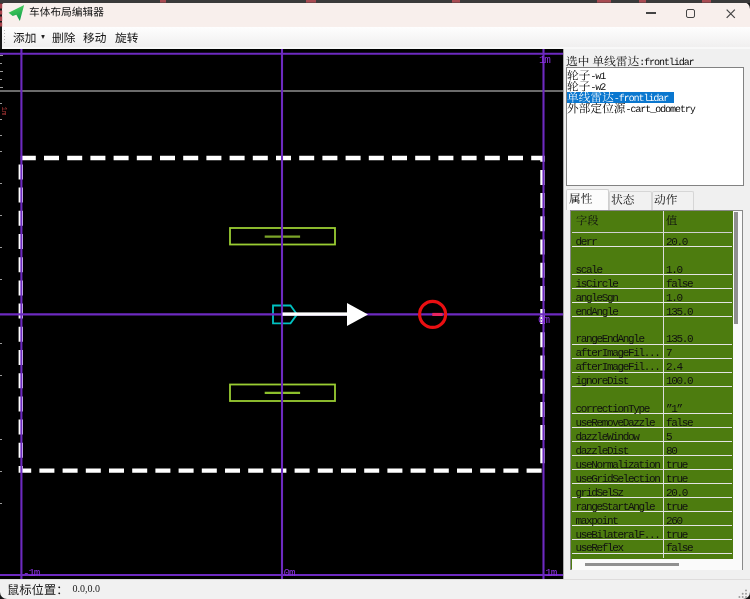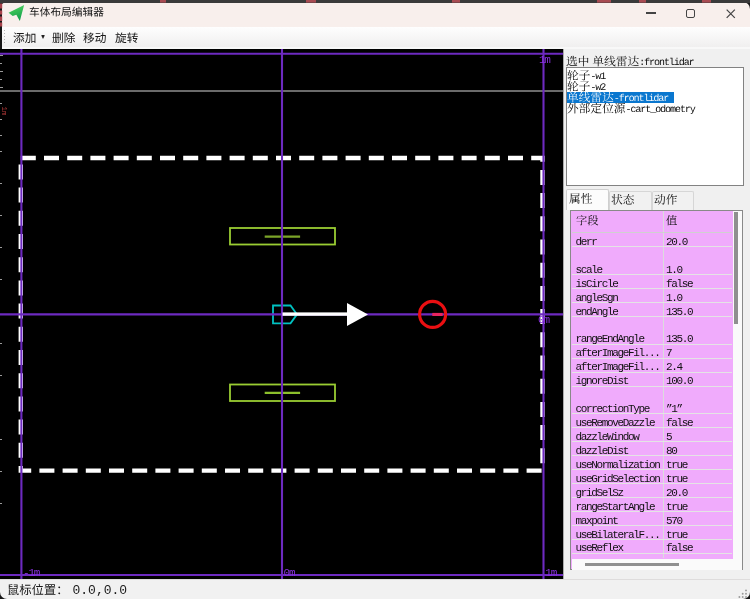--- a/index.html
+++ b/index.html
@@ -6,21 +6,21 @@
 .abs{position:absolute}
 #win{position:absolute;left:0;top:0;width:750px;height:599px}
 #titlebar{position:absolute;left:0;top:2px;width:750px;height:24.5px;background:#f8efec;border-radius:7px 7px 0 0}
 #menubar{position:absolute;left:0;top:26.5px;width:750px;height:20px;background:linear-gradient(#fefefe,#f0efef)}
 #strip{position:absolute;left:0;top:46.5px;width:750px;height:2px;background:#f8f8f8}
 #canvas{position:absolute;left:0;top:48.5px;width:562.5px;height:530.5px;background:#000;overflow:hidden}
 #rpanel{position:absolute;left:562.5px;top:48.5px;width:187.5px;height:530.5px;background:#f0f0f0;border-left:1px solid #ababab}
 #statusbar{position:absolute;left:0;top:579px;width:750px;height:20px;background:#f1f1f1;border-top:1px solid #dedcdc;border-radius:0 0 7px 7px}
 .winbtn{position:absolute;top:0;height:24px}
 #listbox{position:absolute;left:2.1px;top:18.5px;width:178.6px;height:118.5px;background:#fff;border:1px solid #828282}
-#tabpane{position:absolute;left:6.5px;top:161.2px;width:172.5px;height:360.8px;background:#f0abfc;border:1px solid #898989}
+#tabpane{position:absolute;left:6.5px;top:161.2px;width:172.5px;height:360.8px;background:#4d7c0f;border:1px solid #898989}
 .trow{position:absolute;left:1px;width:160px;height:13.93px;border-bottom:1px solid #e4e4e4;font-family:"Liberation Mono",monospace;font-size:11px;letter-spacing:-1.35px;color:#111;white-space:pre}
 .tkey{position:absolute;left:3.4px;top:2.7px}
 .tval{position:absolute;left:93.9px;top:2.7px}
 </style></head><body>
 <div id="win">
 
 <div class="abs" style="left:0;top:0;width:750px;height:2.5px;background:#3a3a3a;z-index:50"></div>
 <svg class="abs" style="left:0;top:0;z-index:51" width="750" height="3" viewBox="0 0 750 3">
       <g fill="#a84b52">
         <rect x="306" y="0" width="10" height="2.6"></rect>
@@ -181,35 +181,35 @@
 <div class="trow" style="top:147.97px"><span class="tkey">afterImageFil...</span><span class="tval">2.4</span></div>
 <div class="trow" style="top:161.90px"><span class="tkey">ignoreDist</span><span class="tval">100.0</span></div>
 <div class="trow" style="top:189.76px"><span class="tkey">correctionType</span><span class="tval">”1”</span></div>
 <div class="trow" style="top:203.69px"><span class="tkey">useRemoveDazzle</span><span class="tval">false</span></div>
 <div class="trow" style="top:217.62px"><span class="tkey">dazzleWindow</span><span class="tval">5</span></div>
 <div class="trow" style="top:231.55px"><span class="tkey">dazzleDist</span><span class="tval">80</span></div>
 <div class="trow" style="top:245.48px"><span class="tkey">useNormalization</span><span class="tval">true</span></div>
 <div class="trow" style="top:259.41px"><span class="tkey">useGridSelection</span><span class="tval">true</span></div>
 <div class="trow" style="top:273.34px"><span class="tkey">gridSelSz</span><span class="tval">20.0</span></div>
 <div class="trow" style="top:287.27px"><span class="tkey">rangeStartAngle</span><span class="tval">true</span></div>
-<div class="trow" style="top:301.20px"><span class="tkey">maxpoint</span><span class="tval">570</span></div>
+<div class="trow" style="top:301.20px"><span class="tkey">maxpoint</span><span class="tval">260</span></div>
 <div class="trow" style="top:315.13px"><span class="tkey">useBilateralF...</span><span class="tval">true</span></div>
 <div class="trow" style="top:329.06px"><span class="tkey">useReflex</span><span class="tval">false</span></div>
 <div class="trow" style="top:342.99px;height:3.8px;overflow:hidden;border-bottom:none"><span class="tkey">useDynamicRef...</span><span class="tval">true</span></div>
 <div class="abs" style="left:161.5px;top:0;width:9px;height:359px;background:#fafafa"></div>
 <div class="abs" style="left:163px;top:1px;width:3.6px;height:112px;background:#8f8f8f"></div>
 <div class="abs" style="left:1px;top:348.5px;width:160.5px;height:10.5px;background:#fafafa"></div>
 <div class="abs" style="left:14px;top:352.3px;width:94px;height:3px;background:#8f8f8f"></div>
 </div>
 </div>
 <div id="statusbar">
 <svg width="66.2" height="16" viewBox="0 0 66.2 16" style="position:absolute;left:6.5px;top:2.2px">
         <path d="M9.1 7.2C9.2 11.1 9.5 13.1 10.8 13.1C11.4 13.1 11.7 12.8 11.9 11.6C11.6 11.5 11.4 11.3 11.2 11.2C11.2 12 11.1 12.2 10.9 12.2C10.3 12.2 10 10.7 10 7.2ZM3.3 8.1C3.8 8.4 4.4 8.9 4.7 9.1L5.2 8.6C4.9 8.3 4.3 7.9 3.8 7.6ZM3.2 10C3.7 10.3 4.3 10.8 4.6 11L5.1 10.5C4.8 10.2 4.1 9.8 3.7 9.5ZM6.9 8.2C7.4 8.5 8 8.9 8.3 9.2L8.8 8.6C8.5 8.3 7.8 7.9 7.3 7.6ZM6.8 10.1C7.3 10.4 8 10.9 8.3 11.2L8.8 10.6C8.5 10.3 7.8 9.9 7.3 9.6ZM6.9 4.3L6.9 5L9.7 5L9.7 6.1L2.7 6.1L2.7 5L5.5 5L5.5 4.2L2.7 4.2L2.7 3.2C3.7 3.1 4.8 2.9 5.6 2.6L5.1 1.9C4.3 2.2 2.9 2.4 1.8 2.6L1.8 6.8L10.6 6.8L10.6 2.5L6.7 2.5L6.7 3.2L9.7 3.2L9.7 4.3ZM1.8 13.1C2 12.9 2.4 12.8 4.9 12.3C4.9 12.1 4.9 11.7 4.9 11.5L2.8 11.9L2.8 7.3L1.9 7.3L1.9 11.5C1.9 12 1.6 12.2 1.4 12.3C1.6 12.5 1.7 12.8 1.8 13.1ZM5.5 13C5.7 12.9 6.1 12.8 8.8 12.2C8.8 12 8.8 11.6 8.8 11.4L6.4 11.9L6.4 7.3L5.6 7.3L5.6 11.5C5.6 12 5.3 12.2 5.1 12.3C5.3 12.4 5.4 12.8 5.5 13ZM18 2.8L18 3.7L23.4 3.7L23.4 2.8ZM21.9 8.2C22.5 9.4 23 11 23.2 12L24.1 11.7C23.9 10.7 23.3 9.2 22.7 8ZM18.3 8C18 9.3 17.5 10.6 16.8 11.5C17 11.6 17.4 11.9 17.5 12C18.2 11 18.8 9.6 19.2 8.2ZM17.5 5.7L17.5 6.6L20.1 6.6L20.1 12C20.1 12.1 20.1 12.2 19.9 12.2C19.7 12.2 19.2 12.2 18.5 12.2C18.6 12.5 18.8 12.9 18.8 13.1C19.7 13.1 20.2 13.1 20.6 13C20.9 12.8 21.1 12.5 21.1 12L21.1 6.6L24.1 6.6L24.1 5.7ZM14.8 1.9L14.8 4.5L12.9 4.5L12.9 5.3L14.6 5.3C14.2 6.9 13.4 8.6 12.6 9.6C12.8 9.8 13 10.2 13.1 10.4C13.7 9.6 14.3 8.3 14.8 7L14.8 13.2L15.7 13.2L15.7 6.7C16.1 7.3 16.6 8.1 16.8 8.5L17.4 7.8C17.1 7.4 16.1 6.1 15.7 5.7L15.7 5.3L17.3 5.3L17.3 4.5L15.7 4.5L15.7 1.9ZM29.1 4.1L29.1 5L35.8 5L35.8 4.1ZM30 5.9C30.3 7.6 30.7 9.9 30.8 11.2L31.7 10.9C31.6 9.7 31.2 7.5 30.8 5.7ZM31.6 2C31.8 2.6 32.1 3.4 32.2 4L33.1 3.7C33 3.2 32.7 2.4 32.5 1.8ZM28.6 11.8L28.6 12.7L36.3 12.7L36.3 11.8L33.8 11.8C34.3 10.1 34.8 7.7 35.1 5.8L34.1 5.7C33.9 7.5 33.4 10.1 32.9 11.8ZM28.1 1.9C27.4 3.8 26.3 5.6 25.1 6.8C25.2 7 25.5 7.5 25.6 7.7C26 7.3 26.4 6.8 26.8 6.2L26.8 13.2L27.7 13.2L27.7 4.8C28.2 4 28.6 3.1 29 2.2ZM44.9 3L47 3L47 4.1L44.9 4.1ZM42 3L44.1 3L44.1 4.1L42 4.1ZM39.2 3L41.2 3L41.2 4.1L39.2 4.1ZM39.2 6.9L39.2 12.1L37.6 12.1L37.6 12.8L48.5 12.8L48.5 12.1L46.8 12.1L46.8 6.9L43 6.9L43.2 6.2L48.2 6.2L48.2 5.5L43.3 5.5L43.4 4.8L47.9 4.8L47.9 2.3L38.3 2.3L38.3 4.8L42.5 4.8L42.4 5.5L37.7 5.5L37.7 6.2L42.3 6.2L42.1 6.9ZM40.1 12.1L40.1 11.4L45.9 11.4L45.9 12.1ZM40.1 8.8L45.9 8.8L45.9 9.5L40.1 9.5ZM40.1 8.3L40.1 7.6L45.9 7.6L45.9 8.3ZM40.1 10.1L45.9 10.1L45.9 10.8L40.1 10.8ZM52.3 6.2C52.8 6.2 53.2 5.9 53.2 5.3C53.2 4.7 52.8 4.4 52.3 4.4C51.8 4.4 51.3 4.7 51.3 5.3C51.3 5.9 51.8 6.2 52.3 6.2ZM52.3 12.2C52.8 12.2 53.2 11.9 53.2 11.3C53.2 10.8 52.8 10.4 52.3 10.4C51.8 10.4 51.3 10.8 51.3 11.3C51.3 11.9 51.8 12.2 52.3 12.2Z" fill="#1a1a1a"></path>
       </svg>
-<div class="abs" style="left:72.5px;top:3.4px;font-size:13px;color:#1a1a1a;font-family:Liberation Mono, monospace">0.0,0.0</div>
+<div class="abs" style="left:72.5px;top:3.4px;font-size:10px;color:#1a1a1a;font-family:Liberation Serif, serif">0.0,0.0</div>
 <svg class="abs" style="left:737px;top:8px" width="11" height="11" viewBox="0 0 11 11">
         <circle cx="9" cy="9" r="0.95" fill="#999"></circle>
         <circle cx="9" cy="5.7" r="0.95" fill="#999"></circle>
         <circle cx="9" cy="2.4" r="0.95" fill="#999"></circle>
         <circle cx="5.7" cy="9" r="0.95" fill="#999"></circle>
         <circle cx="5.7" cy="5.7" r="0.95" fill="#999"></circle>
         <circle cx="2.4" cy="9" r="0.95" fill="#999"></circle>
       </svg>
 </div>
 </div>

